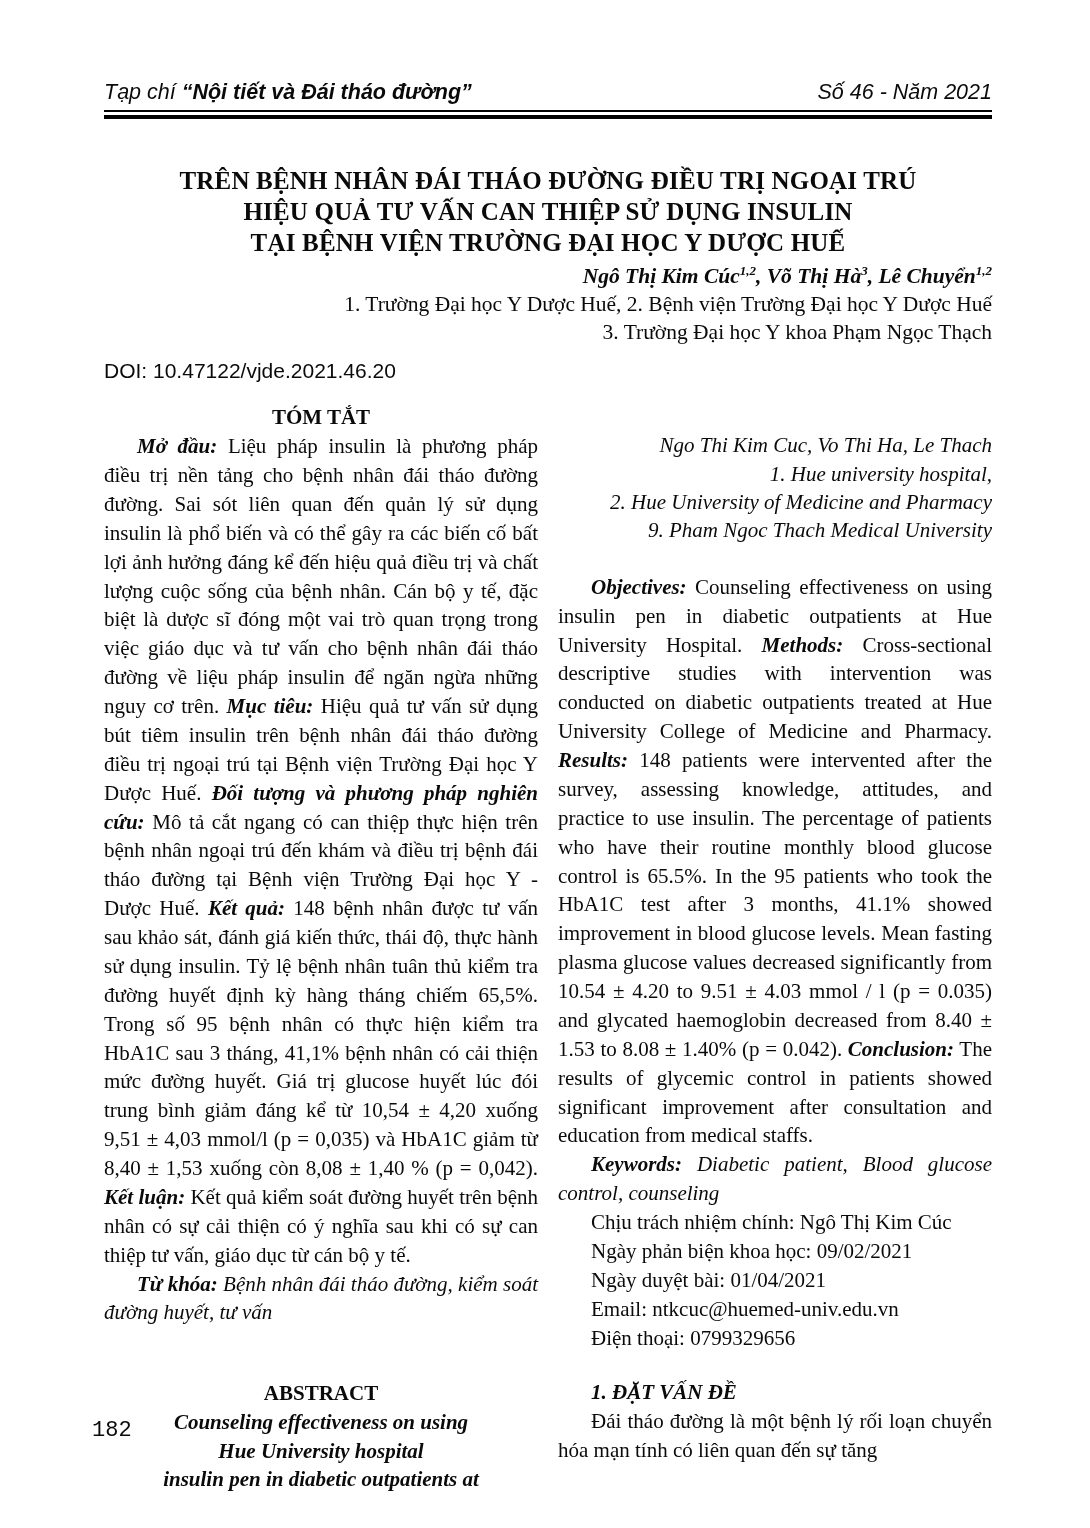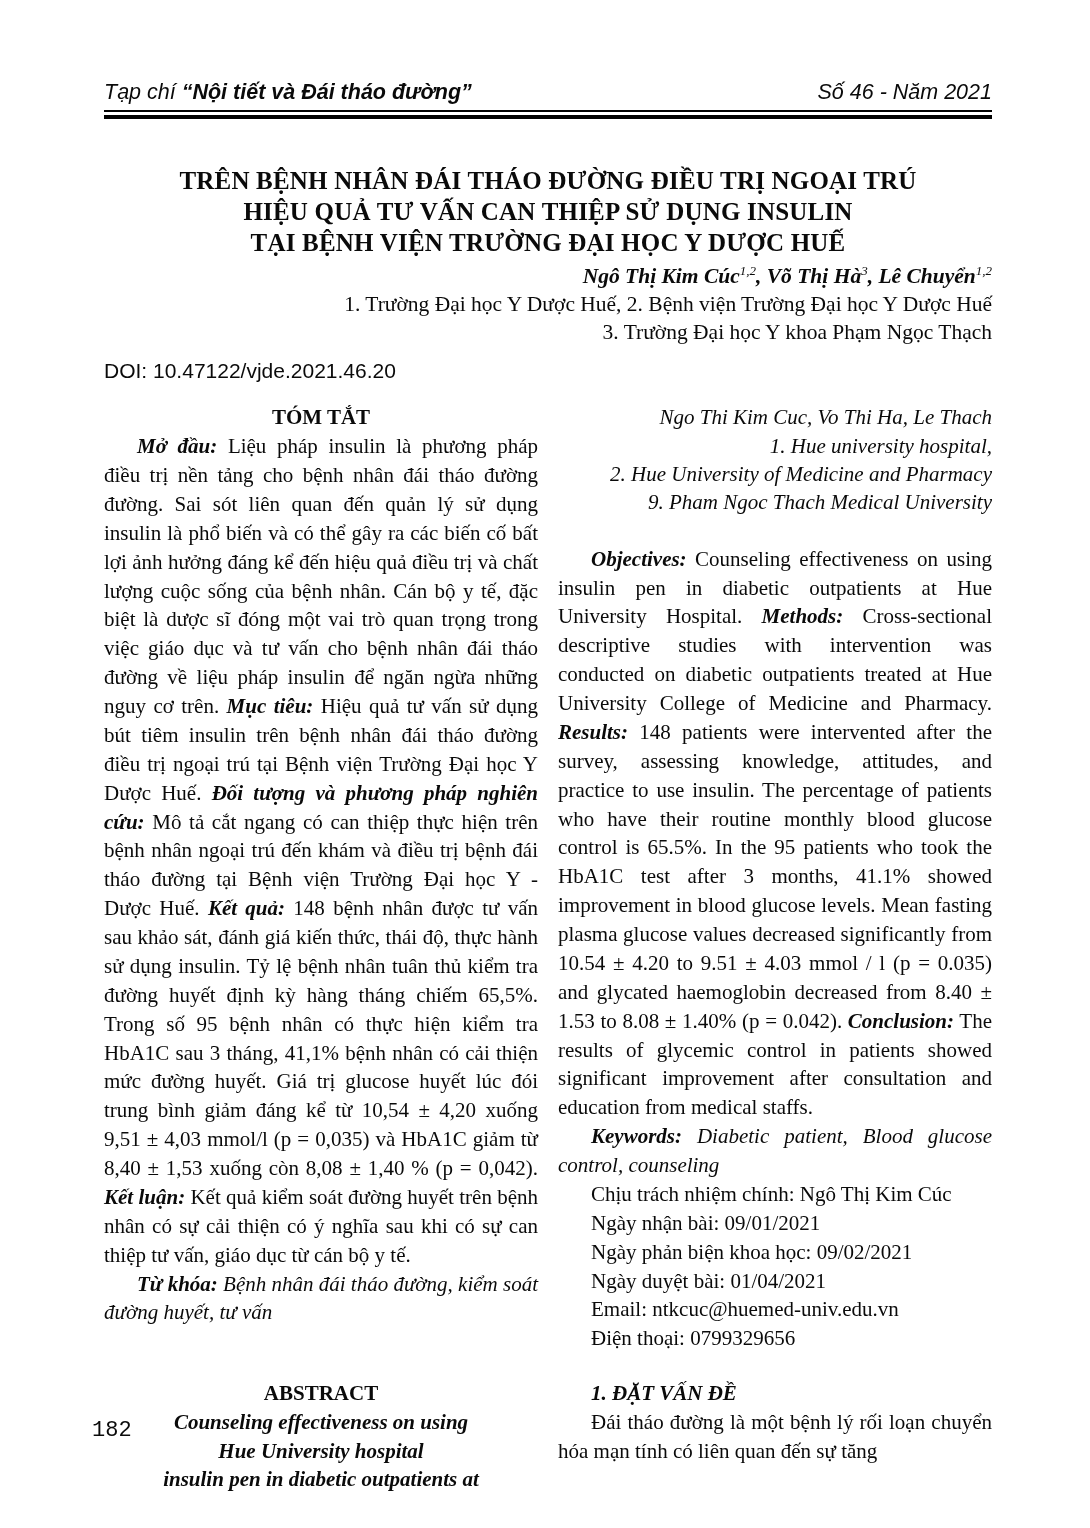--- a/index.html
+++ b/index.html
@@ -9,26 +9,26 @@
 
   
   .journal-header{display:flex;justify-content:space-between;align-items:baseline;
       font-family:"Liberation Sans", sans-serif;font-style:italic;font-size:21.5px;
       padding-bottom:5px;border-bottom:2px solid #000;}
   .thick-rule{height:3.5px;background:#000;margin-top:3px;}
 
   
   .article-title{margin-top:46px;text-align:center;font-weight:bold;font-size:25px;line-height:1.25;letter-spacing:0.2px;}
   .authors-line{text-align:right;font-weight:bold;font-style:italic;font-size:21.5px;margin-top:5px;}
-  .authors-line sup{font-size:13px;font-weight:normal;}
+  .authors-line sup{font-size:13px;font-weight:bold;}
   .affiliations-vi{text-align:right;font-size:21.5px;line-height:1.3;margin-top:2px;}
   .doi-line{font-family:"Liberation Sans", sans-serif;font-size:21px;margin-top:12px;}
 
   
-  .columns{display:flex;gap:20px;margin-top:20px;}
+  .columns{display:flex;gap:20px;margin-top:20px;align-items:center;}
   .col{flex:1;font-size:21px;line-height:1.375;text-align:justify;}
   .center-bold{text-align:center;font-weight:bold;}
   .para{text-indent:33px;margin:0;}
   .seg-b{font-weight:bold;}
   .seg-i{font-style:italic;}
   .seg-bi{font-weight:bold;font-style:italic;}
   .seg-n{}
   .keywords-para{text-indent:33px;}
   .abstract-block{margin-top:52px;}
   .abstract-title{font-weight:bold;font-style:italic;text-align:center;line-height:1.35;}
@@ -88,21 +88,20 @@
       <div class="authors-en">
           <div>1. Hue university hospital,</div>
           <div>2. Hue University of Medicine and Pharmacy</div>
           <div>9. Pham Ngoc Thach Medical University</div>
         </div>
       <div class="gap-line"></div>
       <p class="para"><span class="seg-bi">Objectives:</span><span class="seg-n"> Counseling effectiveness on using insulin pen in diabetic outpatients at Hue University Hospital. </span><span class="seg-bi">Methods:</span><span class="seg-n"> Cross-sectional descriptive studies with intervention was conducted on diabetic outpatients treated at Hue University College of Medicine and Pharmacy. </span><span class="seg-bi">Results:</span><span class="seg-n"> 148 patients were intervented after the survey, assessing knowledge, attitudes, and practice to use insulin. The percentage of patients who have their routine monthly blood glucose control is 65.5%. In the 95 patients who took the HbA1C test after 3 months, 41.1% showed improvement in blood glucose levels. Mean fasting plasma glucose values decreased significantly from 10.54 ± 4.20 to 9.51 ± 4.03 mmol / l (p = 0.035) and glycated haemoglobin decreased from 8.40 ± 1.53 to 8.08 ± 1.40% (p = 0.042). </span><span class="seg-bi">Conclusion:</span><span class="seg-n"> The results of glycemic control in patients showed significant improvement after consultation and education from medical staffs.</span></p>
       <p class="para keywords-para"><span class="seg-bi">Keywords:</span><span class="seg-i"> Diabetic patient, Blood glucose control, counseling</span></p>
       <div class="corr-block">
           <div>Chịu trách nhiệm chính: Ngô Thị Kim Cúc</div>
-          <div>Ngày nhận bài: 09/01/2021</div>
           <div>Ngày phản biện khoa học: 09/02/2021</div>
           <div>Ngày duyệt bài: 01/04/2021</div>
           <div>Email: ntkcuc@huemed-univ.edu.vn</div>
           <div>Điện thoại: 0799329656</div>
         </div>
       <div class="gap-small"></div>
       <div class="section-heading">1. ĐẶT VẤN ĐỀ</div>
       <p class="para">Đái tháo đường là một bệnh lý rối loạn chuyển hóa mạn tính có liên quan đến sự tăng</p>
     </div>
 

